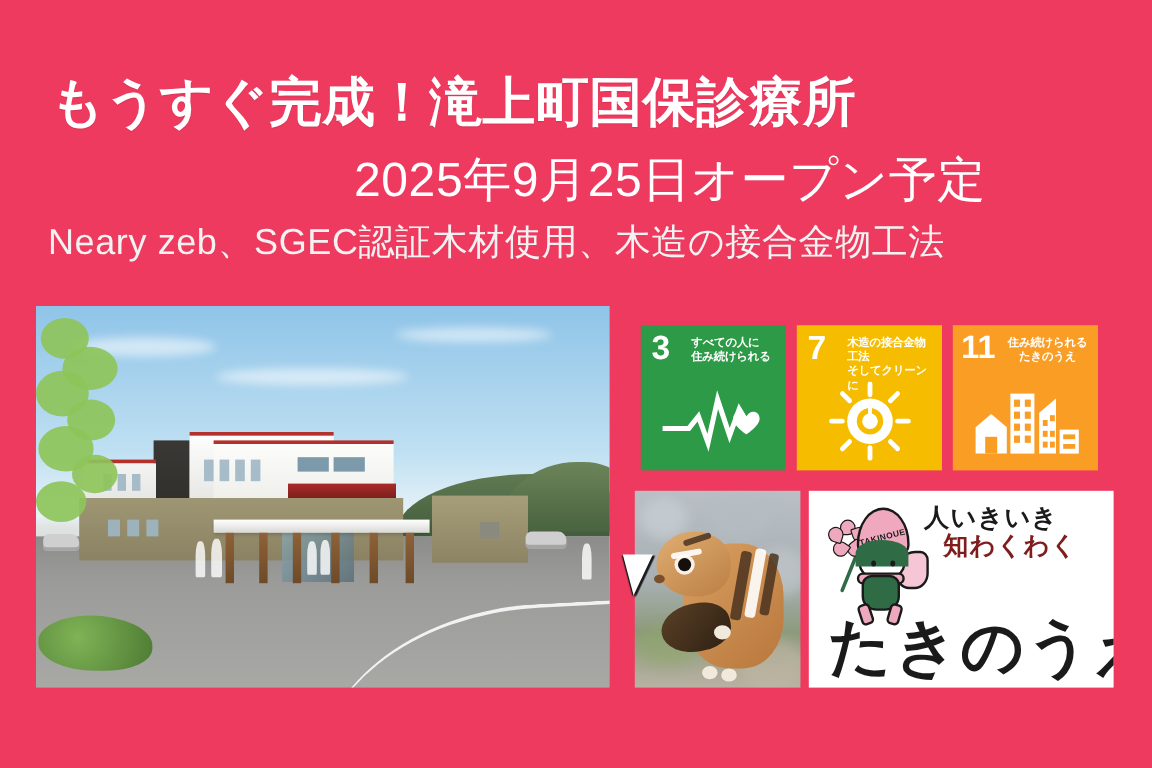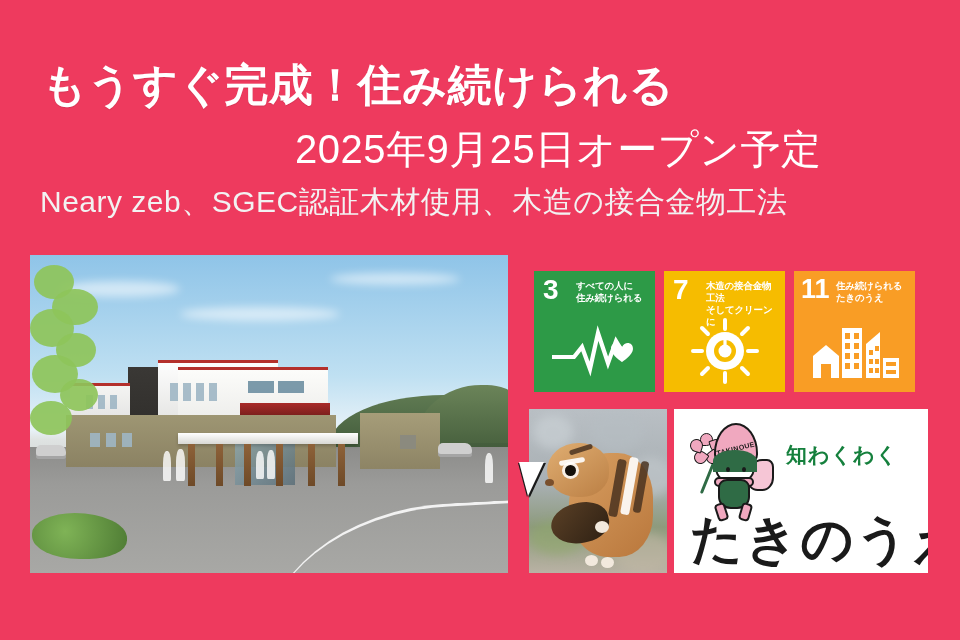--- a/index.html
+++ b/index.html
@@ -230,21 +230,21 @@
     background: #ffffff;
     overflow: hidden;
   }
   .logo-top-line1 {
     position: absolute; left: 96px; top: 8px;
     font-size: 21px; font-weight: 700; color: #1a1a1a;
     letter-spacing: 1px; white-space: nowrap;
   }
   .logo-top-line2 {
     position: absolute; left: 112px; top: 32px;
-    font-size: 21px; font-weight: 700; color: #15803d;
+    font-size: 21px; font-weight: 700; color: #7f1d1d;
     letter-spacing: 1px; white-space: nowrap;
   }
   .logo-mid {
     position: absolute; left: 108px; top: 52px;
     font-size: 40px; font-weight: 700; color: #1a1a1a;
     letter-spacing: 2px; white-space: nowrap;
   }
   .logo-big {
     position: absolute; left: 16px; top: 96px;
     font-size: 52px; font-weight: 700; color: #1a1a1a;
@@ -300,21 +300,21 @@
   .petal {
     position: absolute; width: 13px; height: 13px;
     background: #f0a8bf; border: 1.6px solid #1a1a1a; border-radius: 50% 50% 50% 10%;
   }
 </style>
 </head>
 <body>
 
 <div id="poster">
 
-  <div class="headline-1">もうすぐ完成！住み続けられる</div>
+  <div class="headline-1">もうすぐ完成！滝上町国保診療所</div>
   <div class="headline-2">2025年9月25日オープン予定</div>
   <div class="headline-3">Neary zeb、SGEC認証木材使用、木造の接合金物工法</div>
 
   <div class="render-photo">
     <div class="sky-cloud" style="left:30px; top:26px; width:120px; height:16px;"></div>
     <div class="sky-cloud" style="left:150px; top:52px; width:160px; height:14px;"></div>
     <div class="sky-cloud" style="left:300px; top:18px; width:130px; height:12px;"></div>
 
     <div class="hills"></div>
     <div class="hills2"></div>
@@ -410,21 +410,21 @@
             <line x1="18" y1="50" x2="12" y2="56"></line>
           </g>
           <circle cx="35" cy="33" r="19" fill="#ffffff"></circle>
           <circle cx="35" cy="33" r="11" fill="#f6bc00"></circle>
           <circle cx="35" cy="33" r="6.5" fill="#ffffff"></circle>
           <rect x="33.4" y="20" width="3.2" height="11" fill="#ffffff"></rect>
         </svg>
       </div>
     </div>
 
-    <div class="sdg" style="background:#f99d25;">
+    <div class="sdg" style="background:#f99d25;text-align:center;">
       <div class="sdg-num two">11</div>
       <div class="sdg-text">
         <div>住み続けられる</div>
         <div>たきのうえ</div>
       </div>
       <div class="sdg-icon">
         <svg width="92" height="58" viewBox="0 0 92 58" aria-hidden="true">
           <path d="M4 56V34l13-11 13 11v22z" fill="#ffffff"></path>
           <rect x="12" y="42" width="10" height="14" fill="#f99d25"></rect>
           <rect x="33" y="6" width="20" height="50" fill="#ffffff"></rect>
@@ -496,17 +496,18 @@
       <div class="fairy-face"></div>
       <div class="fairy-hair"></div>
       <div class="fairy-eye" style="left:42px;"></div>
       <div class="fairy-eye" style="left:58px;"></div>
       <div class="fairy-scarf"></div>
       <div class="fairy-body"></div>
       <div class="fairy-leg" style="left:32px; top:84px; transform:rotate(-18deg);"></div>
       <div class="fairy-leg" style="left:56px; top:84px; transform:rotate(16deg);"></div>
     </div>
 
+    <div class="logo-top-line1">人いきいき</div>
     <div class="logo-top-line2">知わくわく</div>
     <div class="logo-big">たきのうえ</div>
   </div>
 
 </div>
 
 </body></html>

